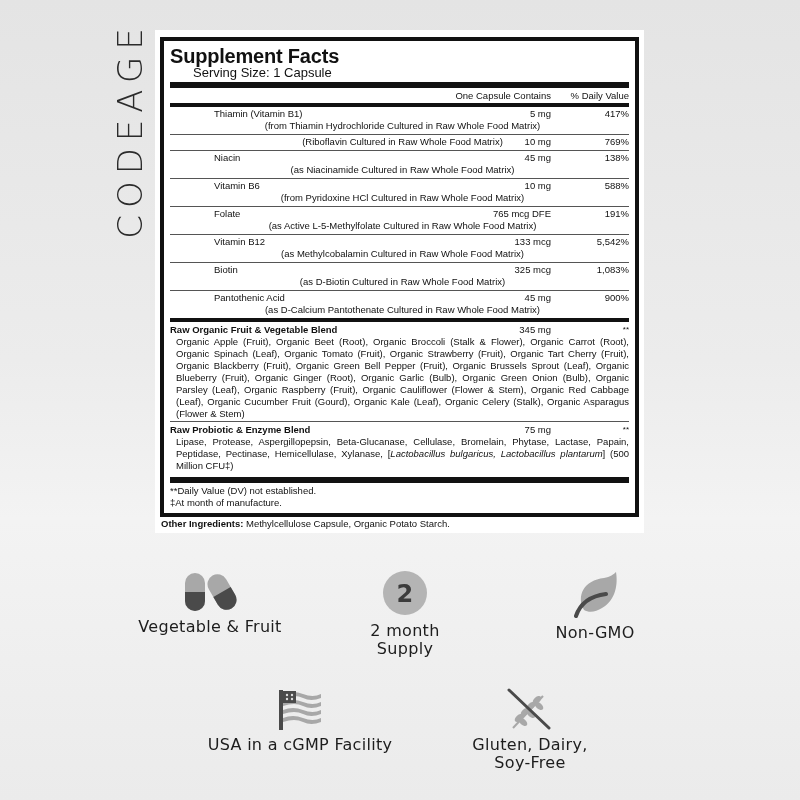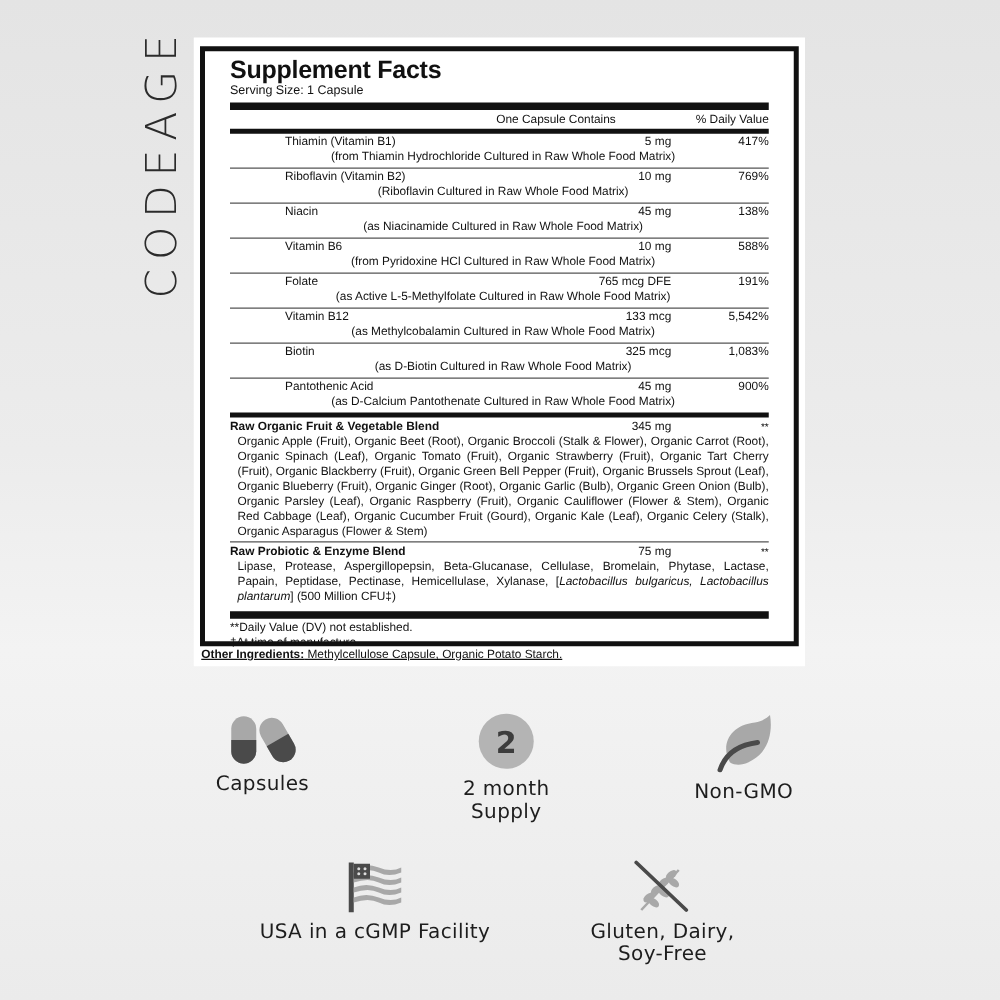--- a/index.html
+++ b/index.html
@@ -39,45 +39,46 @@
       background: #ffffff;
     }
     .label {
       position: absolute;
       left: 160px;
       top: 37px;
       width: 479px;
       height: 480px;
       border: 4px solid #111;
       background: #fff;
-      padding: 0 20px;
+      padding: 0 6px;
     }
     .sf-title {
       font-family: "Liberation Sans", sans-serif;
       font-weight: 700;
       font-size: 20px;
       line-height: 20px;
       margin-top: 5px;
       letter-spacing: -0.2px;
     }
     .serving {
-      font-size: 10px;
+      font-size: 13px;
       line-height: 11px;
       margin-top: 1px;
+      margin-left: 23px;
     }
     .thick { height: 6px; background: #111; margin-top: 4px; }
     .thick-sm { height: 4px; background: #111; }
     .colhead {
       display: flex;
       justify-content: flex-end;
       font-size: 9.5px;
       line-height: 12px;
       padding: 2px 0 1px 0;
     }
-    .colhead .c1 { width: 140px; }
+    .colhead .c1 { width: 140px; text-align: right; }
     .colhead .c2 { width: 78px; text-align: right; }
     .row {
       position: relative;
       border-top: 1px solid #555;
       padding: 1px 0 2px 0;
       font-size: 9.5px;
       line-height: 12px;
     }
     .row.first { border-top: none; }
     .row .name { display: block; margin-left: 44px; }
@@ -103,21 +104,20 @@
     .blend-body i { font-style: italic; }
     .sep { border-top: 1px solid #555; }
     .foot { font-size: 9.5px; line-height: 11.5px; padding-top: 2px; }
     .other {
       position: absolute;
       left: 161px;
       top: 518px;
       font-size: 9.5px;
       line-height: 12px;
       color: #111;
-      text-decoration: underline;
     }
     .other b { font-weight: 700; }
     .badge {
       position: absolute;
       text-align: center;
       font-family: "DejaVu Sans", sans-serif;
       font-size: 16px;
       line-height: 18px;
       color: #1d1d1d;
       letter-spacing: 0.3px;
@@ -143,21 +143,20 @@
   </div>
   <div class="thick-sm"></div>
 
   <div class="row first">
     <span class="name">Thiamin (Vitamin B1)</span>
     <span class="sub">(from Thiamin Hydrochloride Cultured in Raw Whole Food Matrix)</span>
     <span class="amt">5 mg</span>
     <span class="dv">417%</span>
   </div>
   <div class="row">
-    <span class="name">Riboflavin (Vitamin B2)</span>
     <span class="sub">(Riboflavin Cultured in Raw Whole Food Matrix)</span>
     <span class="amt">10 mg</span>
     <span class="dv">769%</span>
   </div>
   <div class="row">
     <span class="name">Niacin</span>
     <span class="sub">(as Niacinamide Cultured in Raw Whole Food Matrix)</span>
     <span class="amt">45 mg</span>
     <span class="dv">138%</span>
   </div>
@@ -206,38 +205,38 @@
   <div class="blend-head">
     <span>Raw Probiotic &amp; Enzyme Blend</span>
     <span class="amt">75 mg</span>
     <span class="dv">**</span>
   </div>
   <div class="blend-body"><span>Lipase, Protease, Aspergillopepsin, Beta-Glucanase, Cellulase, Bromelain, Phytase, Lactase, Papain, Peptidase, Pectinase, Hemicellulase, Xylanase, [</span><i>Lactobacillus bulgaricus, Lactobacillus plantarum</i><span>] (500 Million CFU‡)</span></div>
 
   <div class="thick" style="margin-top:4px;"></div>
   <div class="foot">
     <div>**Daily Value (DV) not established.</div>
-    <div>‡At time of manufacture.</div>
+    <div>‡At month of manufacture.</div>
   </div>
 </div>
 
 <div class="other">
   <b>Other Ingredients:</b><span> Methylcellulose Capsule, Organic Potato Starch.</span>
 </div>
 
 <div class="badge" style="left:120px; top:570px; width:180px;">
   <svg class="ico" width="56" height="42" viewBox="0 0 56 42">
     <rect x="3" y="3" width="20" height="38" rx="10" fill="#a8a8a8"></rect>
     <path d="M3 22 H23 V31 A10 10 0 0 1 3 31 Z" fill="#4a4a4a"></path>
     <g transform="rotate(-30 40 22)">
       <rect x="30" y="3" width="20" height="38" rx="10" fill="#a8a8a8"></rect>
       <path d="M30 22 H50 V31 A10 10 0 0 1 30 31 Z" fill="#4a4a4a"></path>
     </g>
   </svg>
-  <div>Capsules</div>
+  <div>Vegetable &amp; Fruit</div>
 </div>
 
 <div class="badge" style="left:330px; top:570px; width:150px;">
   <svg class="ico" width="46" height="46" viewBox="0 0 46 46">
     <circle cx="23" cy="23" r="22" fill="#b4b4b4"></circle>
     <text x="23" y="32" text-anchor="middle" font-family="DejaVu Sans, sans-serif" font-weight="700" font-size="24" fill="#3c3c3c">2</text>
   </svg>
   <div>2 month</div>
   <div>Supply</div>
 </div>

